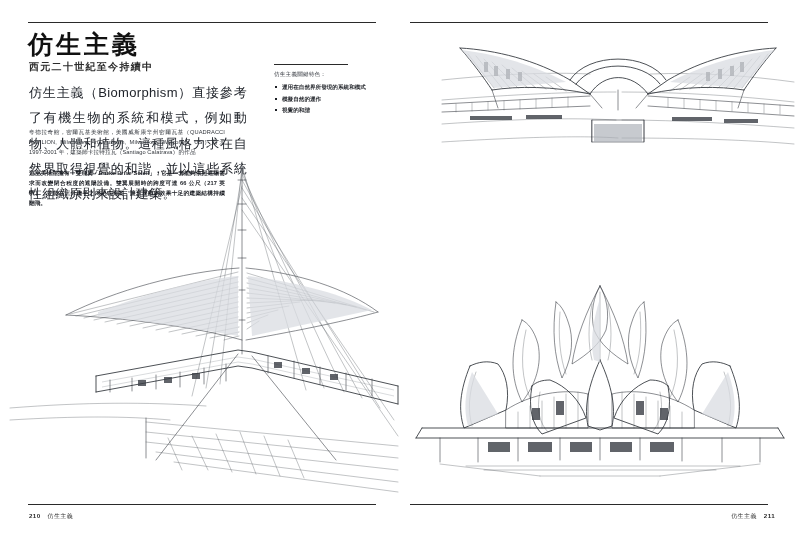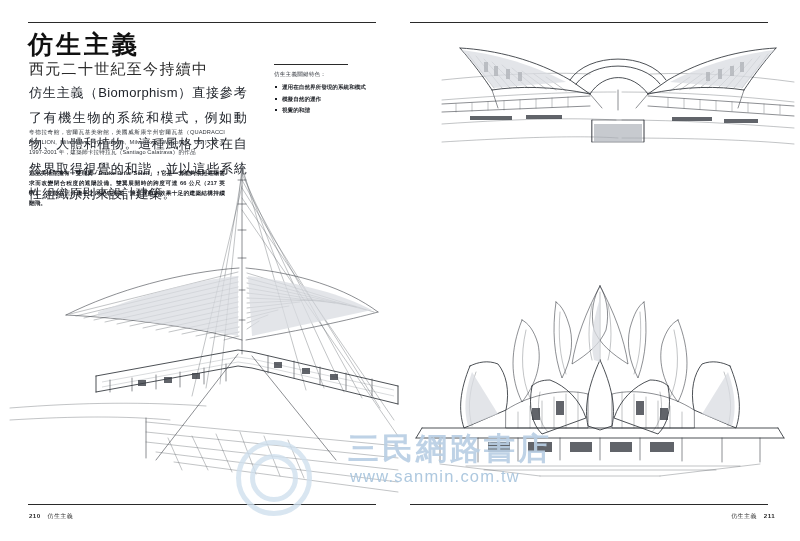--- a/index.html
+++ b/index.html
@@ -50,24 +50,25 @@
     font-size: 25px;
     font-weight: bold;
     letter-spacing: 3px;
     color: #111;
     white-space: nowrap;
   }
   .chapter-sub {
     position: absolute;
     left: 29px;
     top: 60px;
-    font-size: 15px;
+    font-size: 10px;
     letter-spacing: 1.3px;
     color: #2b2b2b;
     white-space: nowrap;
+    font-weight: bold;
   }
 
   
   .intro {
     position: absolute;
     left: 29px;
     top: 80px;
     width: 218px;
     font-size: 13px;
     line-height: 1.95;
@@ -588,20 +589,14 @@
       </svg>
     </div>
 
     <div class="rule-bottom" style="left:10px; bottom:36px; width:358px;"></div>
     <div class="footer footer-right">
       <span>仿生主義</span>
       <span class="pg">211</span>
     </div>
   </div>
 
-  <div id="watermark">
-    <div class="wm-arc" style="left:0px;  top:16px; width:66px; height:66px;"></div>
-    <div class="wm-arc" style="left:14px; top:30px; width:38px; height:38px;"></div>
-    <div class="wm-cn">三民網路書店</div>
-    <div class="wm-url">www.sanmin.com.tw</div>
-  </div>
 
 </div>
 
 </body></html>

